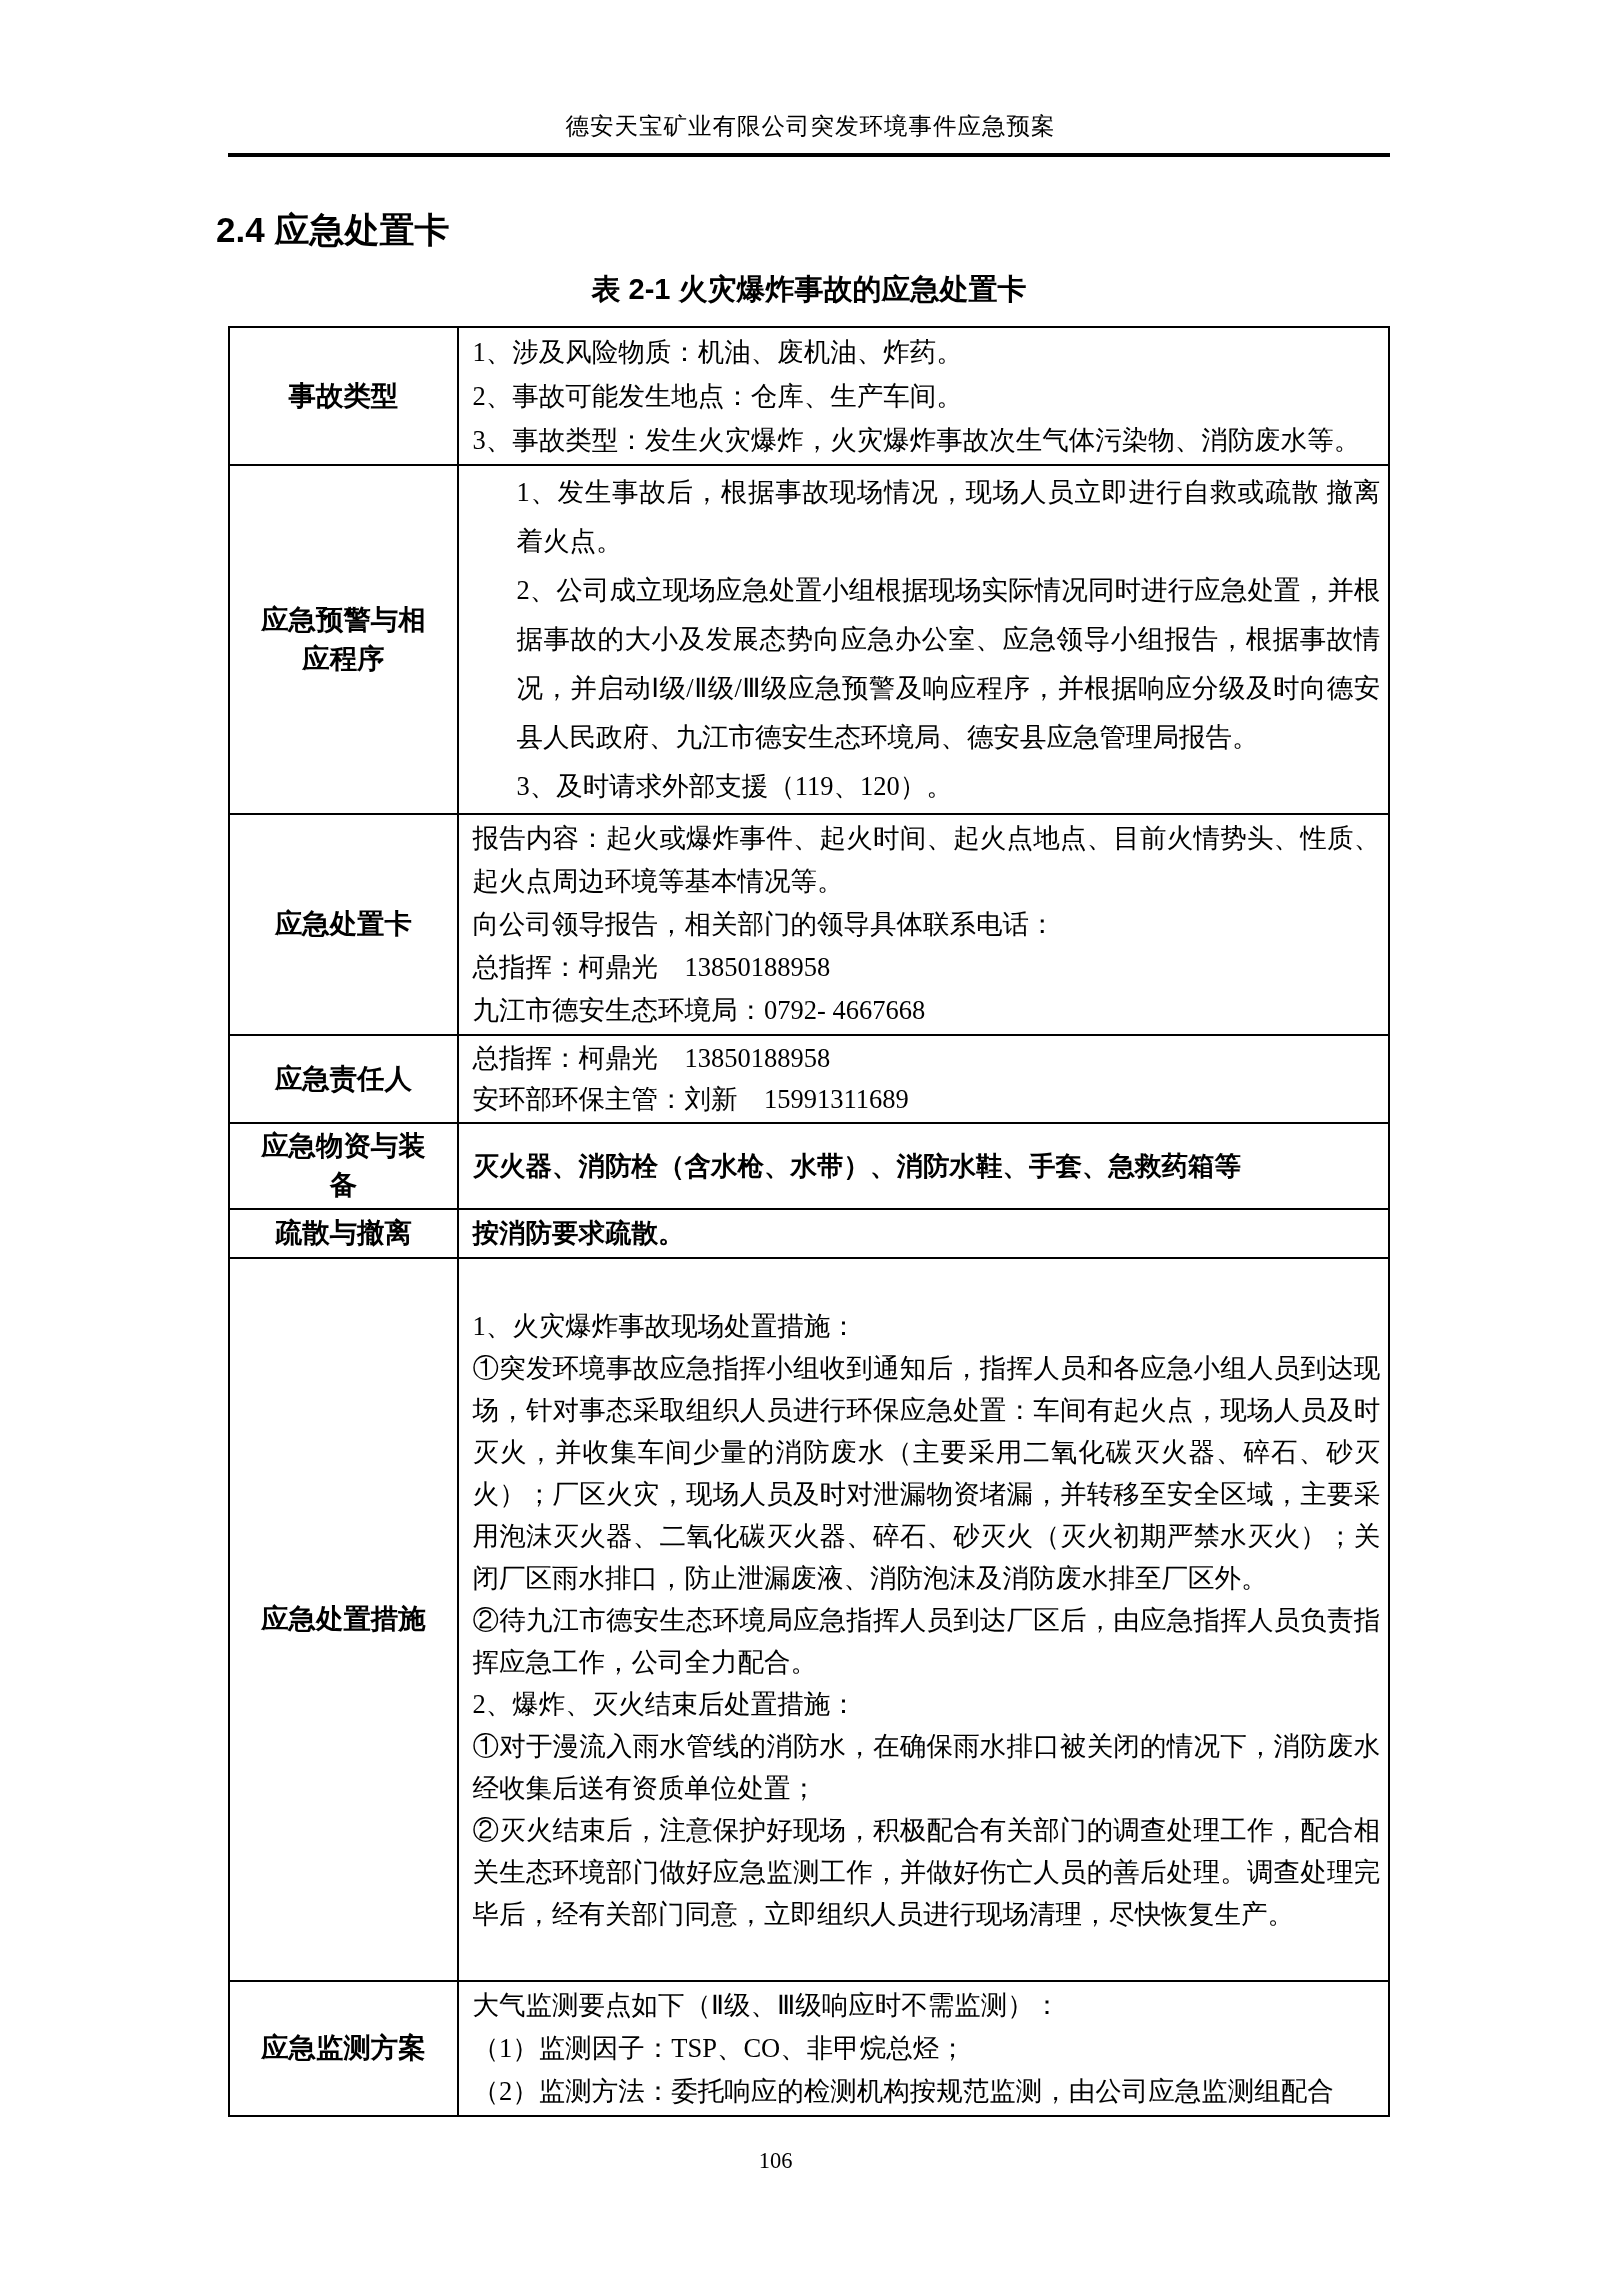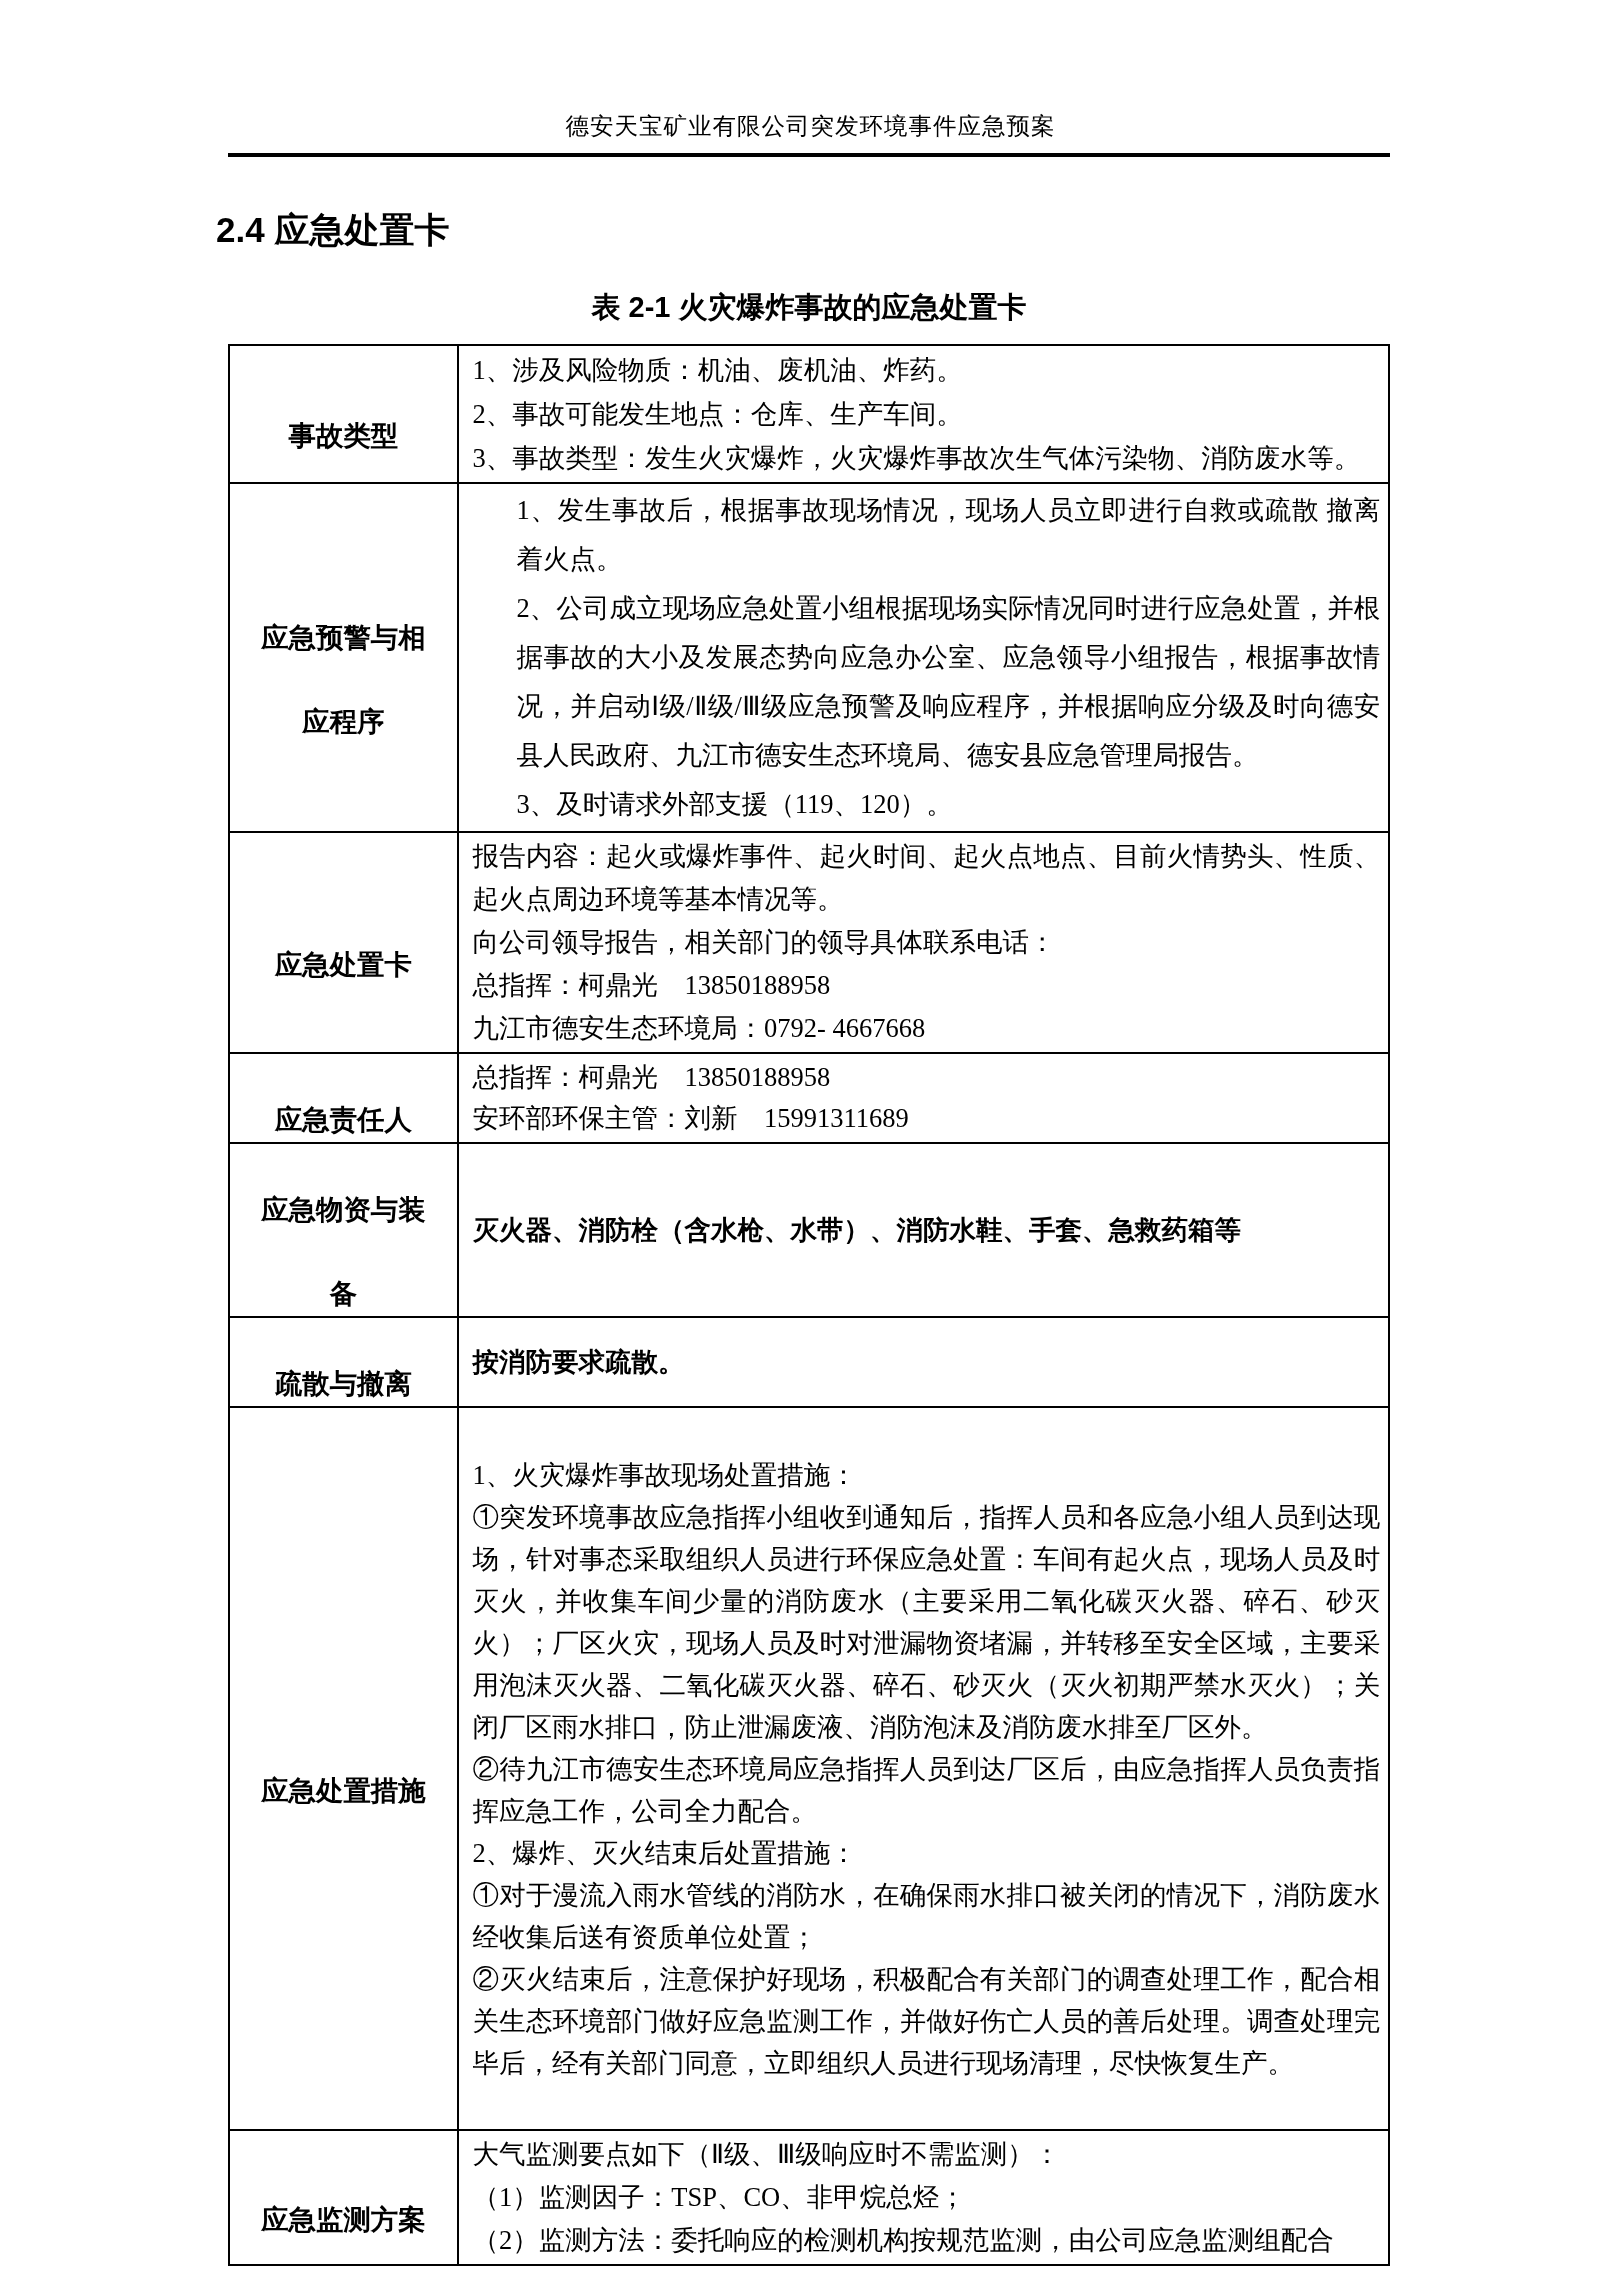--- a/index.html
+++ b/index.html
@@ -28,21 +28,21 @@
     background: #000000;
   }
   .section-heading {
     margin: 51px 0 0 216px;
     font-size: 35px;
     line-height: 43px;
     font-weight: bold;
     font-family: "Liberation Sans", sans-serif;
   }
   .table-title {
-    margin: 39px 0 0 228px;
+    margin: 21px 0 0 228px;
     width: 1162px;
     text-align: center;
     font-size: 29px;
     line-height: 35px;
     font-weight: bold;
     font-family: "Liberation Sans", sans-serif;
   }
   table.card-table {
     margin: 19.6px 0 0 228px;
     width: 1162px;
@@ -58,21 +58,20 @@
   }
   table.card-table th {
     width: 215px;
     font-size: 27.4px;
     font-weight: bold;
     text-align: center;
     padding: 2px 5.9px;
   }
   table.card-table th div {
     line-height: 39px;
-    margin-top: 45px;
   }
   table.card-table td {
     font-size: 26.5px;
     padding: 2px 7.8px 2px 13.7px;
   }
   table.card-table td p {
     margin: 0;
     text-align: justify;
     line-height: 43px;
   }

